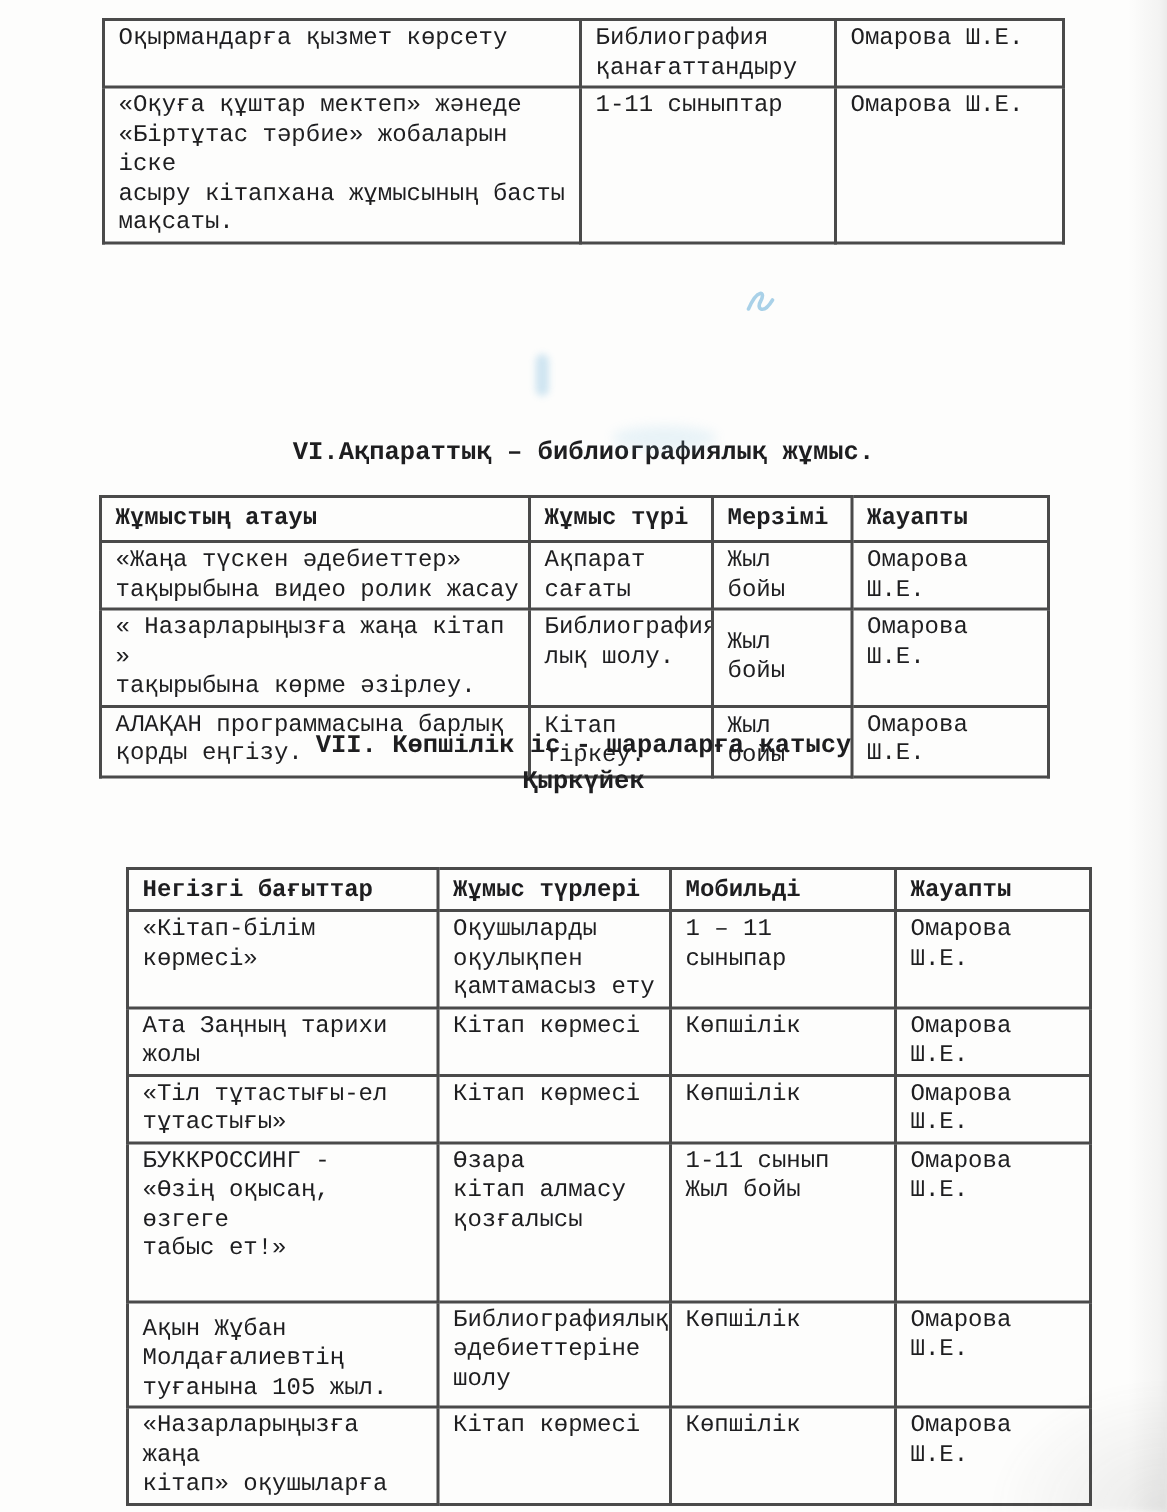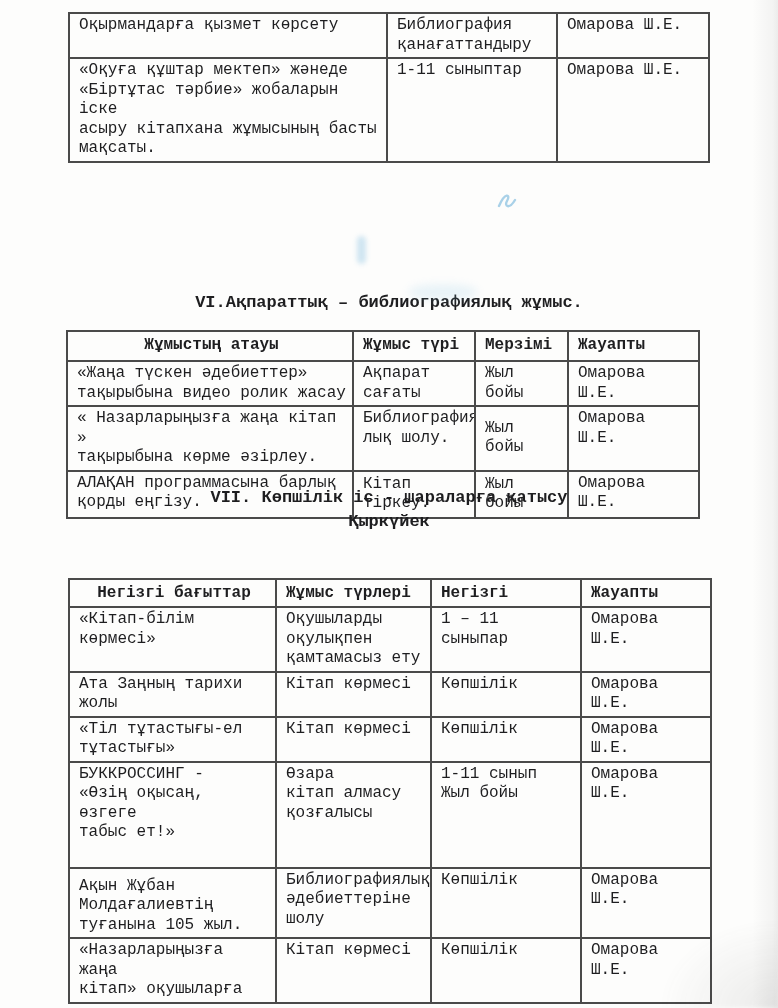--- a/index.html
+++ b/index.html
@@ -34,26 +34,26 @@
     vertical-align:top;
     padding:2px 6px 2px 9px;
     font-size:16px;
     line-height:19.5px;
     white-space:pre-line;
     overflow:hidden;
     font-weight:normal;
     text-align:left;
   }
   th{font-weight:bold;padding-top:4px;}
-  th.center{text-align:center;}
+  th.center{text-align:left;}
   td.v-mid{vertical-align:middle;}
 
   #table1{left:68px;top:12px;width:640px;}
   #table2{left:66px;top:330px;width:632px;}
-  #table3{left:68px;top:578px;width:642px;}
+  #table3{left:84px;top:578px;width:642px;}
 
   .heading{
     position:absolute;left:68px;width:642px;
     text-align:center;font-weight:bold;font-size:17px;line-height:24px;
   }
   #heading6{top:291px;}
   #heading7{top:486px;}
 
   
   .pen-mark{position:absolute;pointer-events:none;}
@@ -147,21 +147,21 @@
     <colgroup>
         <col style="width:207px">
         <col style="width:155px">
         <col style="width:150px">
         <col style="width:130px">
       </colgroup>
     <tbody>
         <tr style="height:28px">
       <th class="center">Негізгі бағыттар</th>
       <th>Жұмыс түрлері</th>
-      <th>Негізгі</th>
+      <th>Мобильді</th>
       <th>Жауапты</th>
     </tr>
     <tr style="height:64px">
       <td>«Кітап-білім көрмесі»</td>
       <td>Оқушыларды
 оқулықпен
 қамтамасыз ету</td>
       <td>1 – 11 сыныпар</td>
       <td>Омарова Ш.Е.</td>
     </tr>

